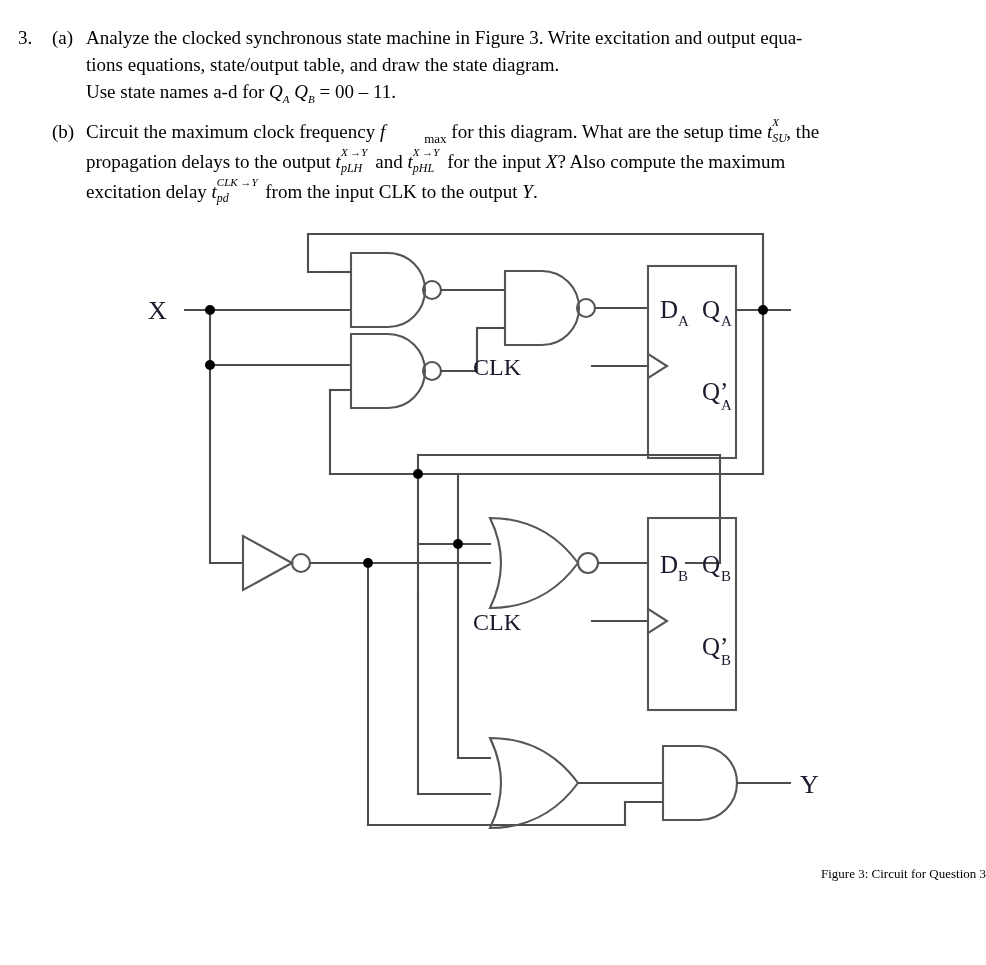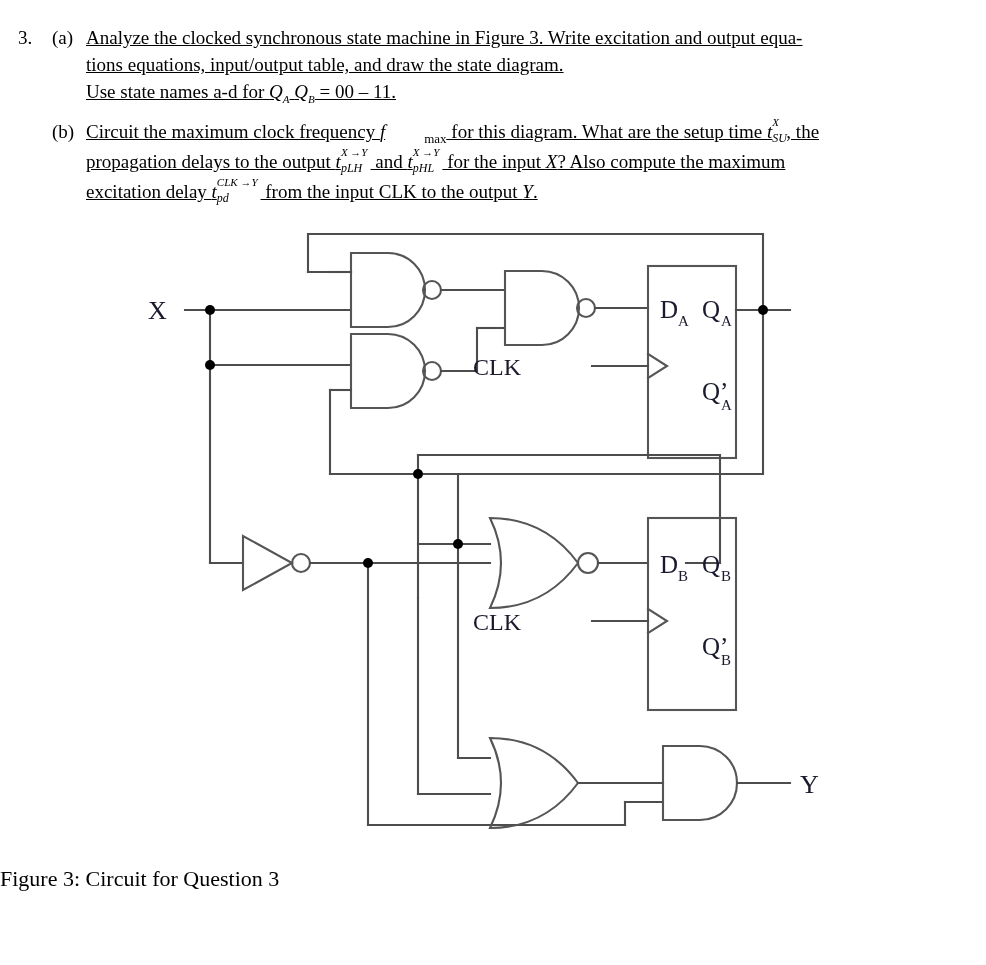--- a/index.html
+++ b/index.html
@@ -54,21 +54,20 @@
   }
   .part-text {
     flex: 1 1 auto;
     font-size: 19px;
     line-height: 27px;
     text-align: justify;
     text-justify: inter-word;
   }
   .part-text p {
     margin: 0;
-    text-decoration: underline;
   }
 
   
   .mvar {
     font-style: italic;
     font-family: "Liberation Serif", "DejaVu Serif", serif;
   }
   sub, sup {
     font-size: 11px;
     line-height: 0;
@@ -116,39 +115,39 @@
     top: 218px;
     width: 986px;
     height: 700px;
   }
   .figure svg { display: block; }
   .caption {
     position: absolute;
     left: 0;
     top: 866px;
     width: 986px;
-    text-align: left;
-    font-size: 22px;
+    text-align: right;
+    font-size: 13px;
   }
 </style>
 </head>
 <body>
 
 <div class="page">
 
   <div class="question">
     <div class="q-row">
       <div class="q-number">3.</div>
       <div class="q-body">
 
         <div class="part">
           <div class="part-label">(a)</div>
           <div class="part-text">
             <p><span>Analyze the clocked synchronous state machine in Figure 3. Write excitation and output equa-</span></p>
-            <p><span>tions equations, input/output table, and draw the state diagram.</span></p>
+            <p><span>tions equations, state/output table, and draw the state diagram.</span></p>
             <p>
               <span>Use state names a-d for </span><span class="mvar">Q</span><sub class="mvar">A</sub>&nbsp;<span class="mvar">Q</span><sub class="mvar">B</sub><span> = 00 – 11.</span>
             </p>
           </div>
         </div>
 
         <div class="part">
           <div class="part-label">(b)</div>
           <div class="part-text">
             <p>

